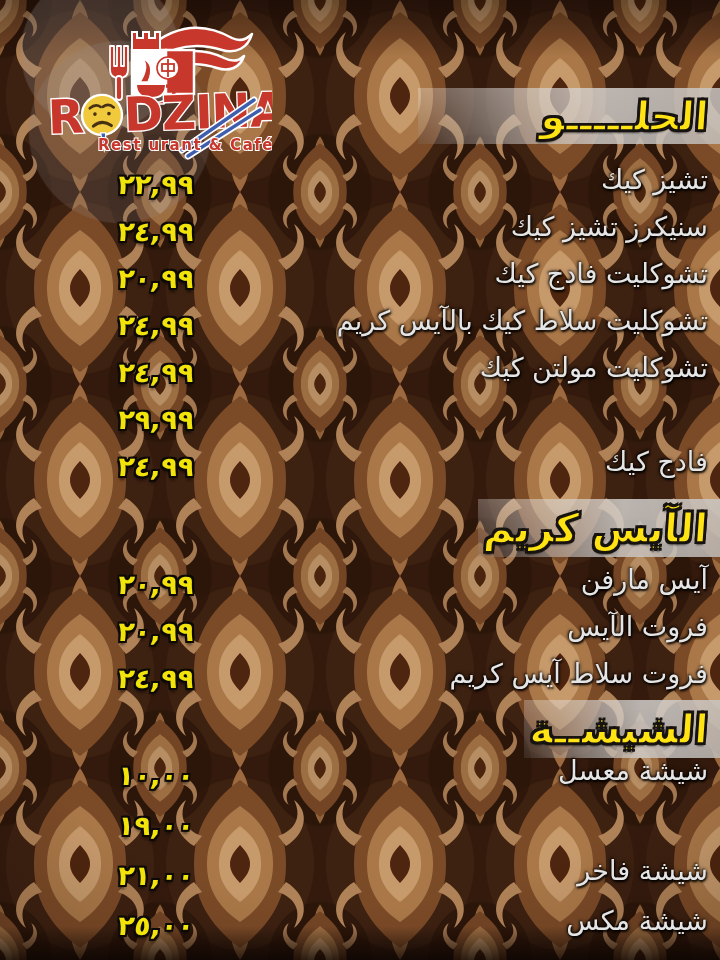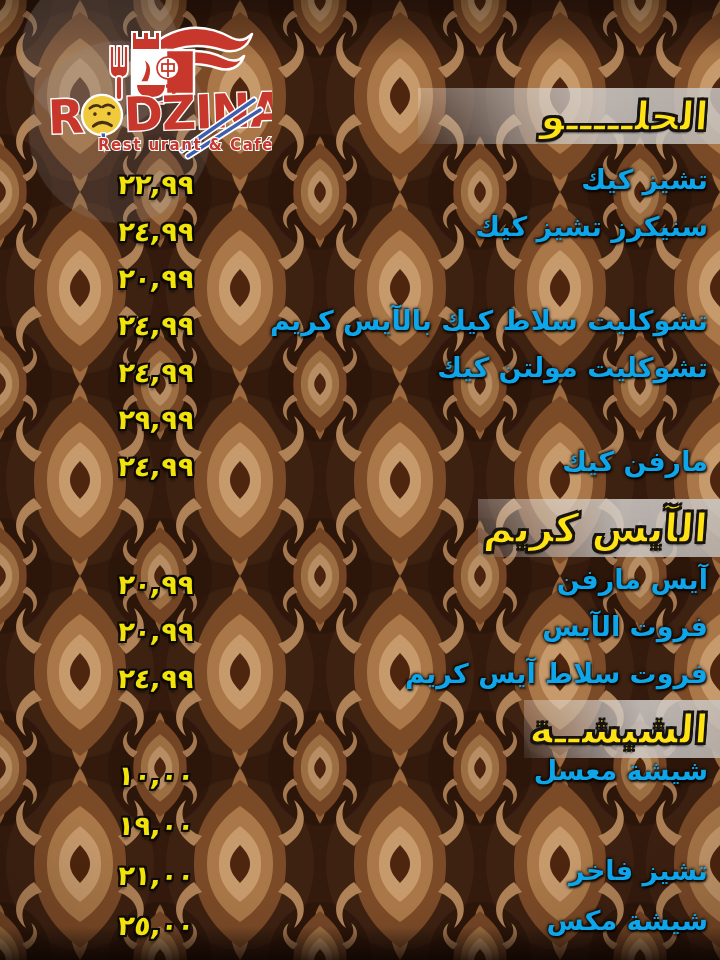--- a/index.html
+++ b/index.html
@@ -48,21 +48,21 @@
   #items-shisha .row{height:50px;}
   .price{
     width:196px;margin-left:58px;text-align:center;
     font-size:27px;font-weight:bold;color:#f2e40b;
     transform:translateY(5px) skewX(-7deg);
     text-shadow:2px 0 0 #0d0a06,-2px 0 0 #0d0a06,0 2px 0 #0d0a06,0 -2px 0 #0d0a06,
                 2px 2px 0 #0d0a06,-2px -2px 0 #0d0a06,2px -2px 0 #0d0a06,-2px 2px 0 #0d0a06,
                 0 4px 3px rgba(0,0,0,.55);
   }
   .name{
-    direction:rtl;font-size:27px;font-weight:bold;color:#0ea5e9;letter-spacing:.5px;
+    direction:rtl;font-size:27px;font-weight:normal;color:#e5e5e5;letter-spacing:.5px;
     text-shadow:0 0 4px rgba(0,0,0,.95),1px 2px 2px rgba(0,0,0,.85),-1px -1px 2px rgba(0,0,0,.7);
   }
   
   #logo{position:absolute;left:36px;top:4px;width:236px;height:158px;}
 </style>
 </head>
 <body>
 
 <svg class="layer" width="720" height="960" aria-hidden="true">
   <defs>
@@ -165,35 +165,36 @@
   <div class="row">
     <span class="price">٢٢,٩٩</span>
     <span class="name">تشيز كيك</span>
   </div>
   <div class="row">
     <span class="price">٢٤,٩٩</span>
     <span class="name">سنيكرز تشيز كيك</span>
   </div>
   <div class="row">
     <span class="price">٢٠,٩٩</span>
+    <span class="name">تشوكليت فادج كيك</span>
   </div>
   <div class="row">
     <span class="price">٢٤,٩٩</span>
     <span class="name">تشوكليت سلاط كيك بالآيس كريم</span>
   </div>
   <div class="row">
     <span class="price">٢٤,٩٩</span>
     <span class="name">تشوكليت مولتن كيك</span>
   </div>
   <div class="row">
     <span class="price">٢٩,٩٩</span>
   </div>
   <div class="row">
     <span class="price">٢٤,٩٩</span>
-    <span class="name">مارفن كيك</span>
+    <span class="name">فادج كيك</span>
   </div>
 </div>
 
 <div id="band-icecream" class="band band-bg">
   <h2 dir="rtl">الآيس كريم</h2>
 </div>
 
 <div id="items-icecream" class="section-items">
   <div class="row">
     <span class="price">٢٠,٩٩</span>
@@ -216,19 +217,19 @@
 <div id="items-shisha" class="section-items">
   <div class="row">
     <span class="price">١٠,٠٠</span>
     <span class="name">شيشة معسل</span>
   </div>
   <div class="row">
     <span class="price">١٩,٠٠</span>
   </div>
   <div class="row">
     <span class="price">٢١,٠٠</span>
-    <span class="name">تشيز فاخر</span>
+    <span class="name">شيشة فاخر</span>
   </div>
   <div class="row">
     <span class="price">٢٥,٠٠</span>
     <span class="name">شيشة مكس</span>
   </div>
 </div>
 
 </body></html>

